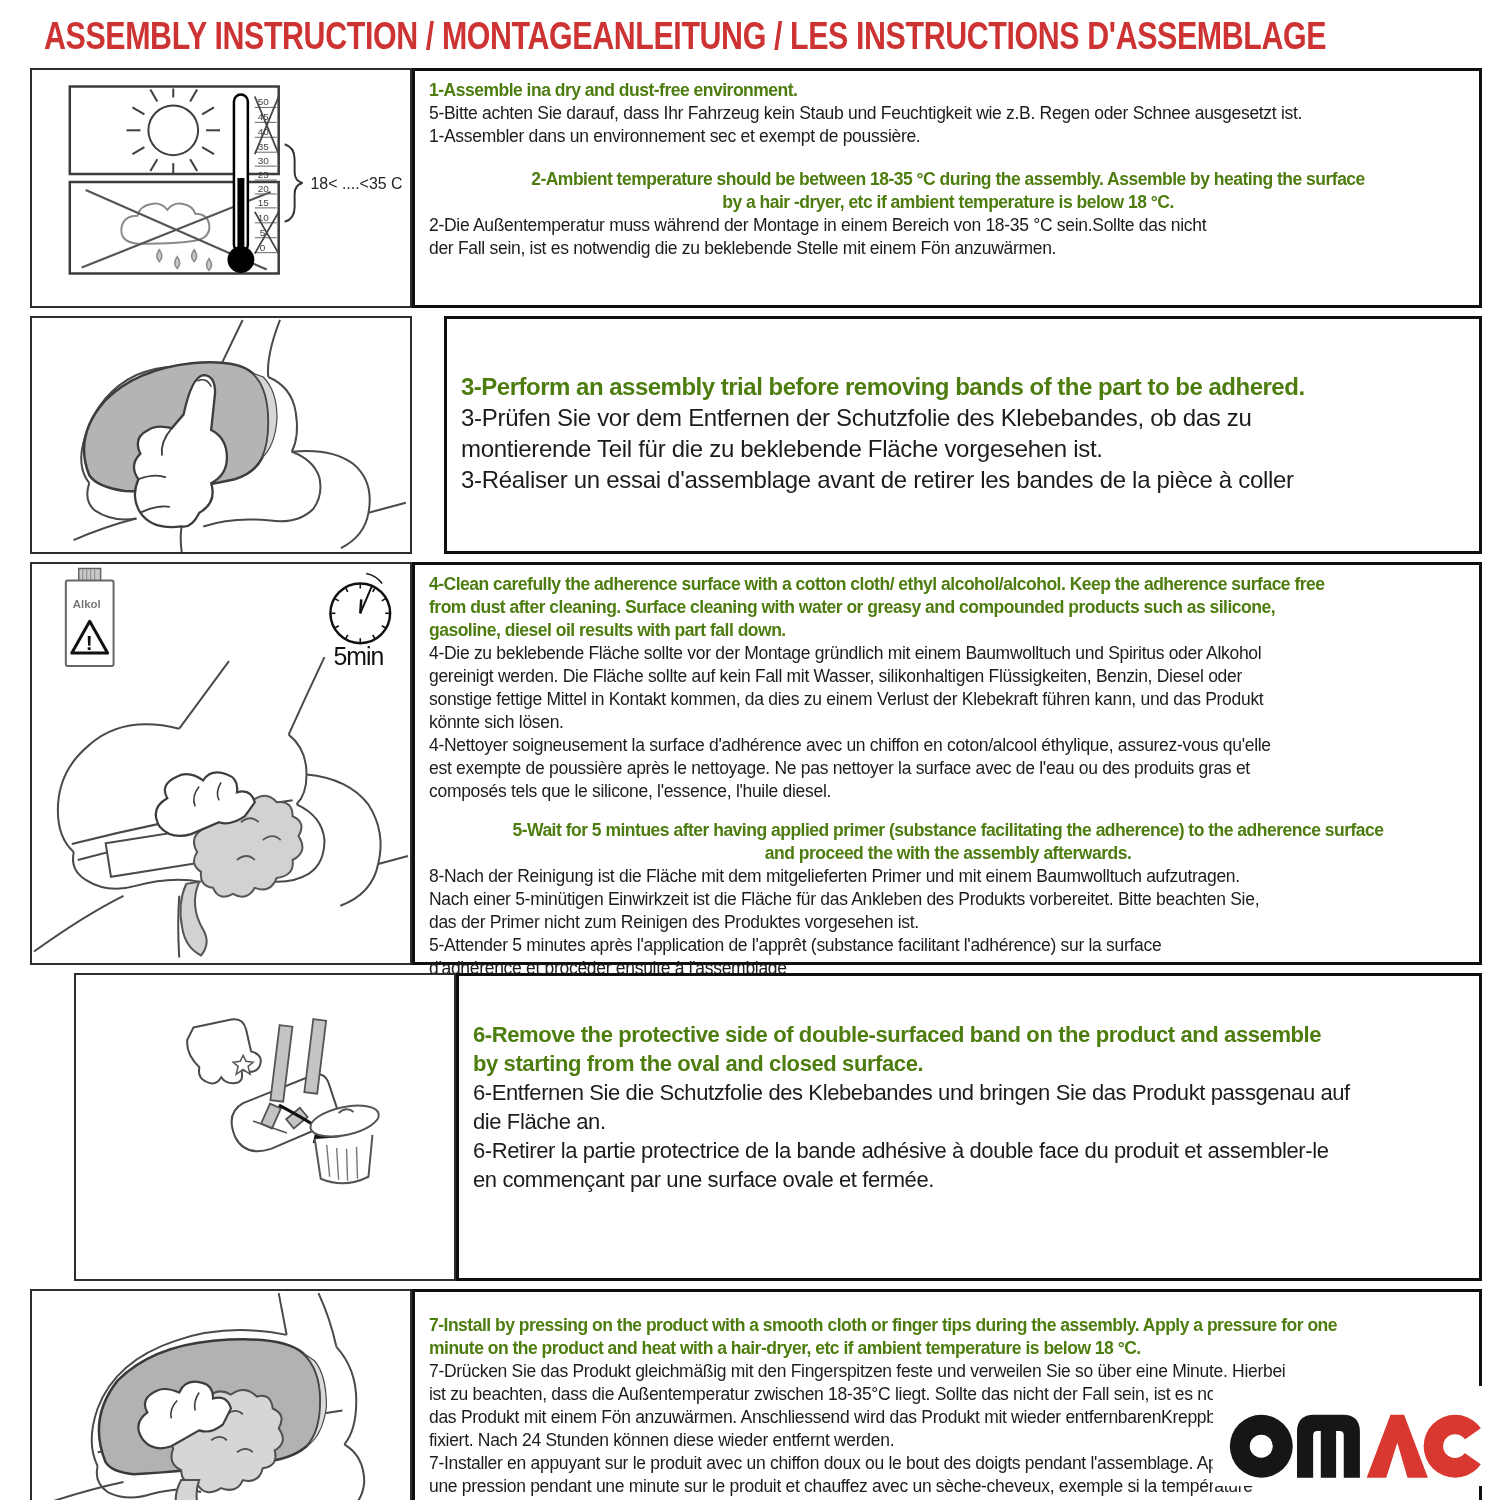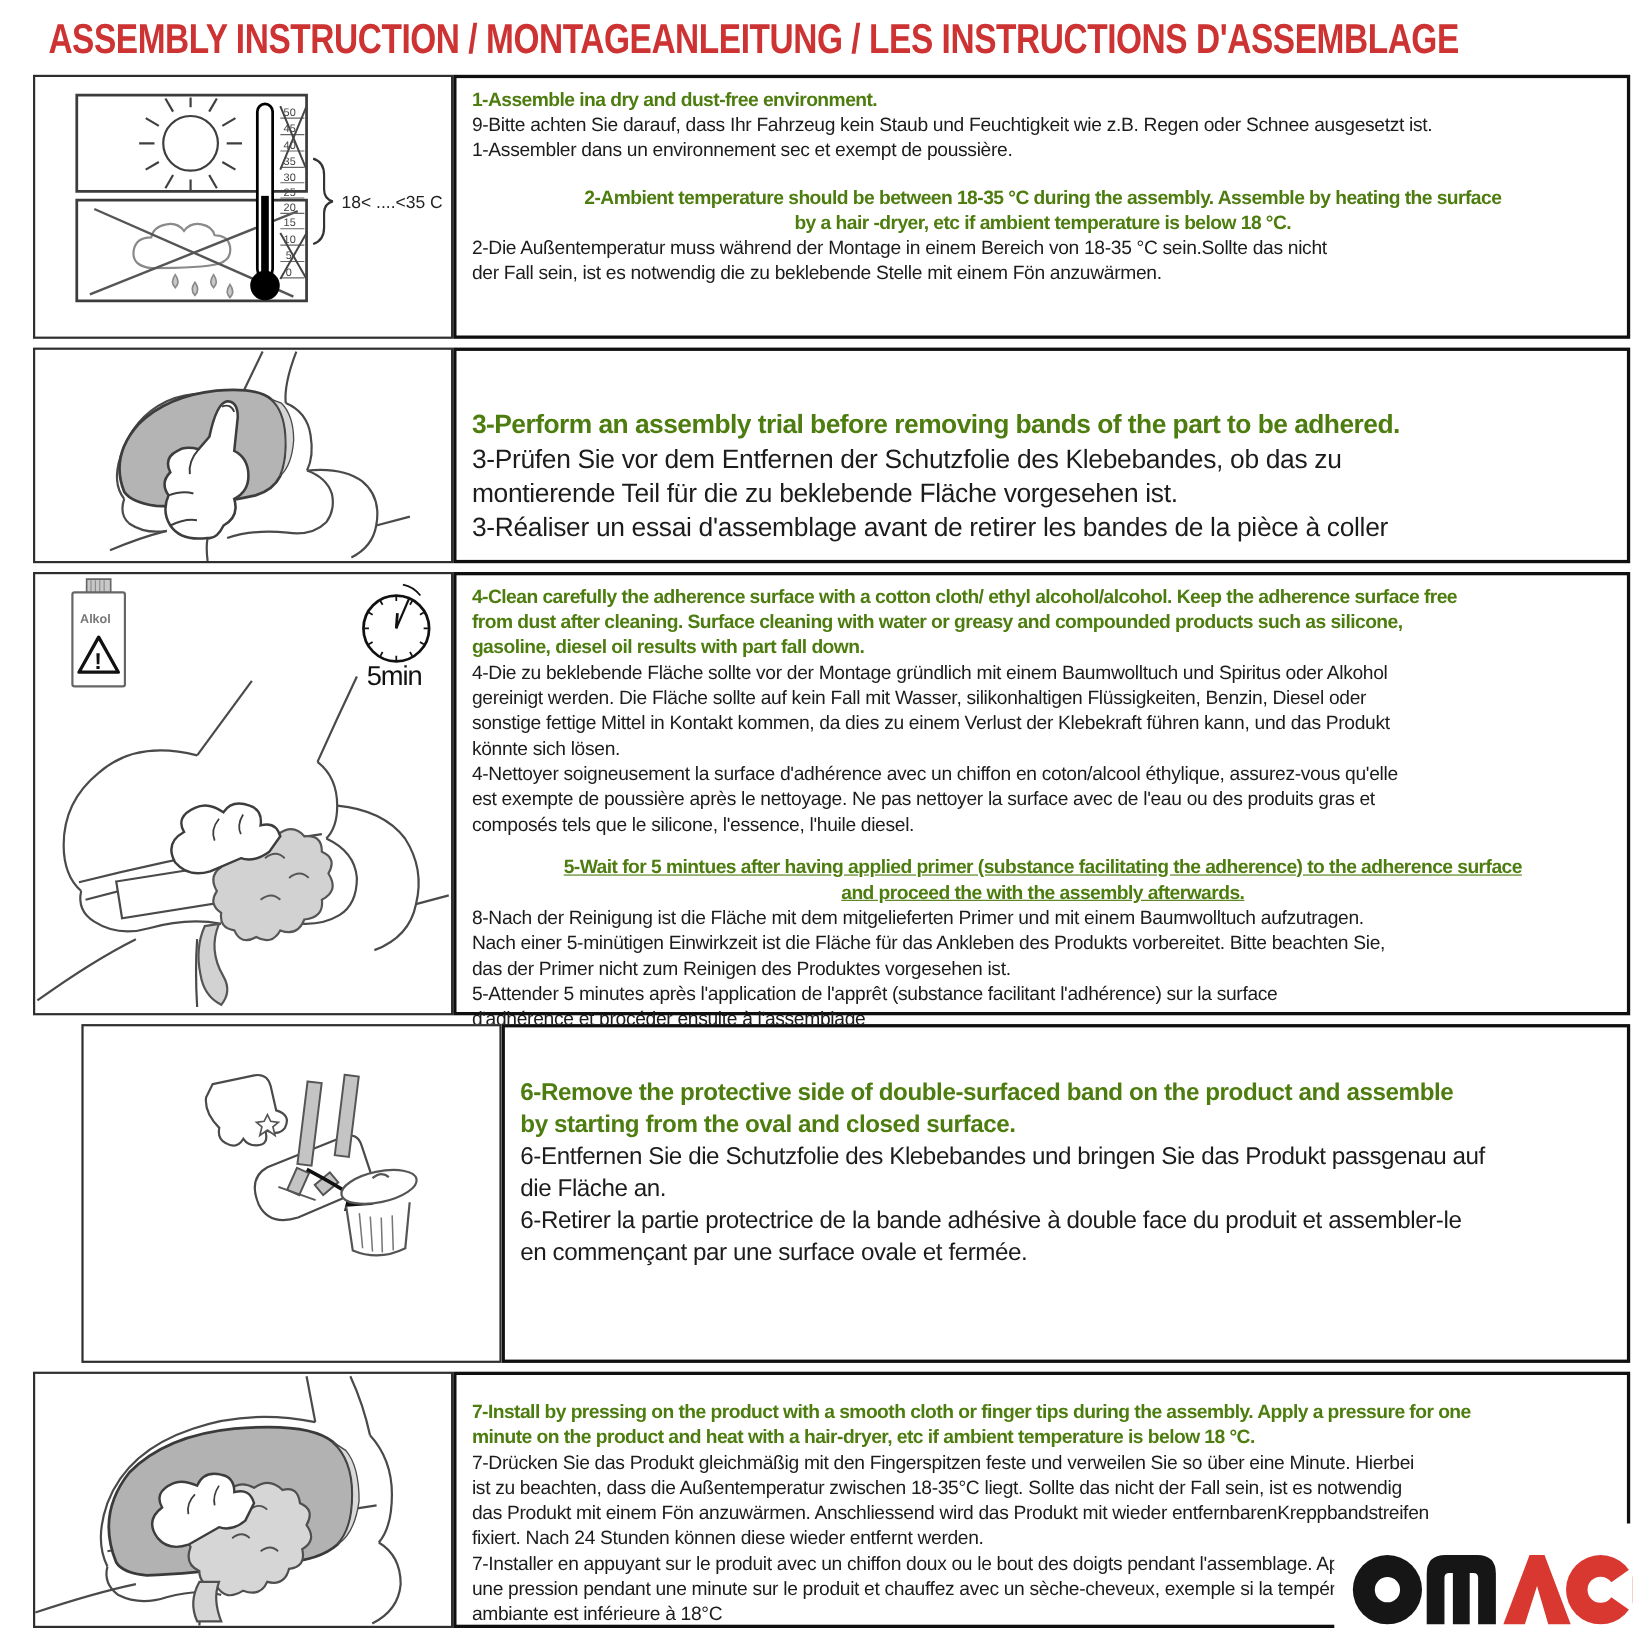--- a/index.html
+++ b/index.html
@@ -4,25 +4,25 @@
 <style>
   html,body{margin:0;padding:0;background:#ffffff;}
   .sheet{position:relative;width:1500px;height:1500px;background:#fff;overflow:hidden;
          font-family:"Liberation Sans","DejaVu Sans",sans-serif;color:#1c1c1c;}
   .title{margin:14px 0 10px 44px;font-size:38px;line-height:44px;font-weight:bold;color:#ce3333;
          letter-spacing:-0.5px;transform:scaleX(0.80);transform-origin:left center;white-space:nowrap;}
   .row{display:flex;margin:0 18px 8px 30px;}
   .illu{flex:0 0 auto;width:382px;border:2px solid #2e2e2e;background:#fff;box-sizing:border-box;}
   .illu svg{display:block;width:100%;height:100%;}
   .txt{flex:1;border:3px solid #0f0f0f;box-sizing:border-box;background:#fff;padding:8px 12px 0 14px;}
-  .r1{height:240px;}.r2{height:196px;}.r3{height:403px;}.r4{height:308px;padding-left:44px;}.r5{height:233px;}
+  .r1{height:240px;}.r2{height:238px;gap:32px;}.r3{height:403px;}.r4{height:308px;padding-left:44px;}.r5{height:233px;}
   .p{margin:0;white-space:pre-line;letter-spacing:-0.3px;}
   .b{font-weight:bold;color:#4d7c0f;letter-spacing:-0.5px;}
   .gap{margin-top:20px;text-align:center;}
-  .r3 .gap{margin-top:16px;text-decoration:underline;}
+  .r3 .gap{margin-top:16px;}
   .fs-s .p{font-size:17.5px;line-height:23px;}
   .r2 .txt{padding-top:52px;}
   .r2 .p{font-size:24px;line-height:31px;}
   .r4 .txt{padding-top:44px;}
   .r4 .p{font-size:22px;line-height:29px;letter-spacing:-0.4px;}
   .r5 .txt{padding-top:22px;}
   .logo{position:absolute;right:16px;bottom:14px;background:#fff;padding:6px 0 2px 16px;}
   line,path,rect,circle,ellipse{vector-effect:non-scaling-stroke;}
 </style>
 </head>
@@ -97,21 +97,21 @@
             <line x1="224" y1="142" x2="248" y2="184"></line>
               <line x1="248" y1="142" x2="224" y2="184"></line>
           </g>
           <path d="M254,74 q10,3 10,15 v13 q0,9 8,11 q-8,2 -8,11 v13 q0,12 -10,15" fill="none" stroke="#333" stroke-width="2"></path>
           <text x="280" y="119" font-size="16" fill="#222" font-family="'Liberation Sans',sans-serif">18&lt; ....&lt;35 C</text>
         </g>
       </svg>
     </div>
     <div class="txt fs-s">
       <p class="p b">1-Assemble ina dry and dust-free environment.</p>
-      <p class="p">9-Bitte achten Sie darauf, dass Ihr Fahrzeug kein Staub und Feuchtigkeit wie z.B. Regen oder Schnee ausgesetzt ist.</p>
+      <p class="p">5-Bitte achten Sie darauf, dass Ihr Fahrzeug kein Staub und Feuchtigkeit wie z.B. Regen oder Schnee ausgesetzt ist.</p>
       <p class="p">1-Assembler dans un environnement sec et exempt de poussière.</p>
       <p class="p b gap">2-Ambient temperature should be between 18-35 °C  during the assembly. Assemble by heating the surface
 by a hair -dryer, etc if ambient temperature is below 18 °C.</p>
       <p class="p">2-Die Außentemperatur muss während der Montage in einem Bereich von 18-35 °C  sein.Sollte das nicht
 der Fall sein, ist es notwendig die zu beklebende Stelle mit einem Fön anzuwärmen.</p>
     </div>
   </div>
 
   <div class="row r2">
     <div class="illu">

